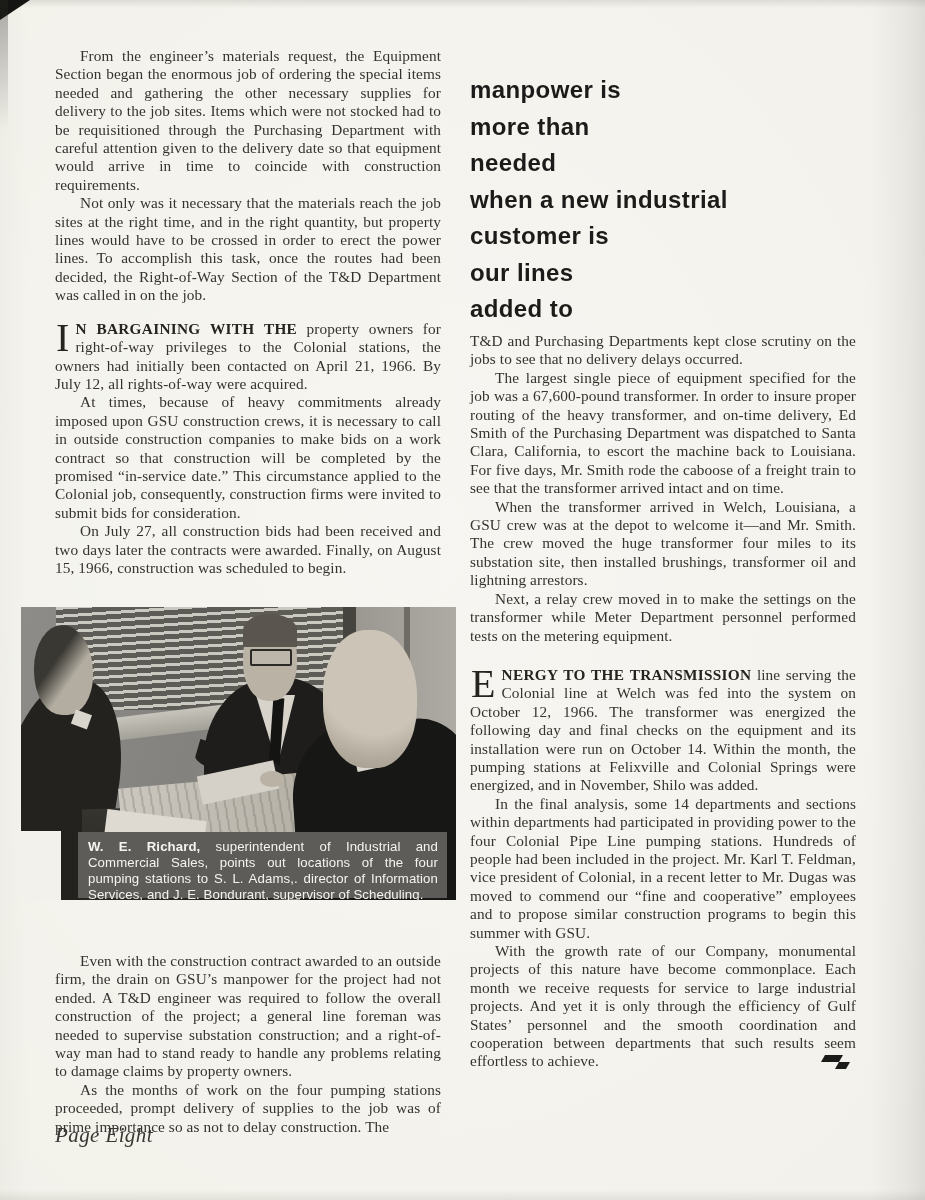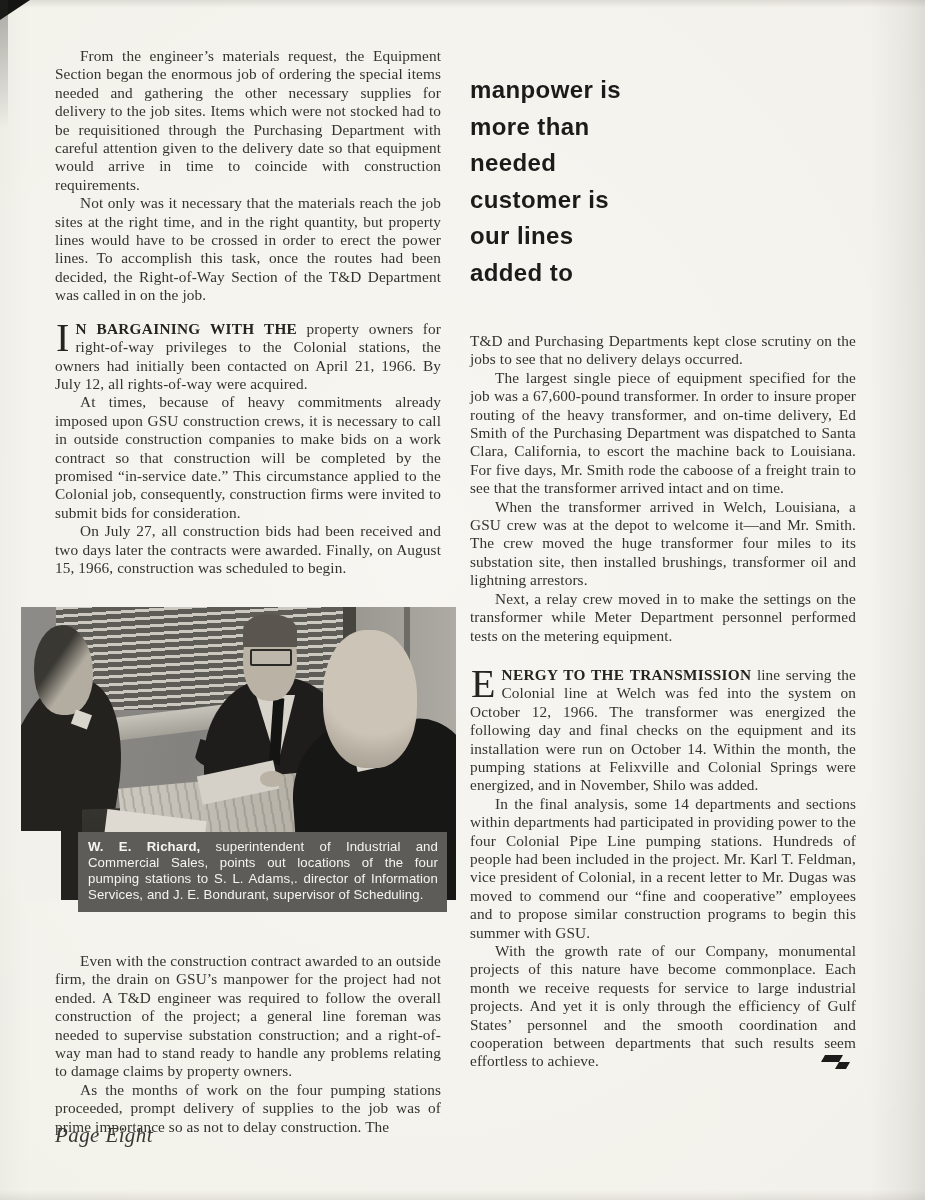--- a/index.html
+++ b/index.html
@@ -80,21 +80,21 @@
   .ph-paper { left:19%; top:71%; width:23%; height:17%; background:#dedad1; transform:rotate(7deg); }
   .ph-paper2 { left:41%; top:55%; width:18%; height:10%; background:#d5d1c8; transform:rotate(-12deg); }
   .ph-man3-body { left:63%; top:39%; width:42%; height:72%; background:#171715;
     border-radius:36% 30% 0 0; transform:rotate(-4deg); }
   .ph-man3-collar { left:77%; top:51%; width:7%; height:4.5%; background:#dcd8d0; transform:rotate(-12deg); }
   .ph-man3-head { left:69.5%; top:8%; width:21.5%; height:47%;
     background:radial-gradient(circle at 55% 38%, #ccc5b7 0 52%, #b4ad9f 74%, #9d968a); border-radius:46% 48% 44% 46%; }
 
   .photo-notch { position:absolute; left:20px; top:831px; width:41px; height:70px; background:#f3f1eb; }
   .caption {
-    position:absolute; left:78px; top:832px; width:369px; height:80px;
+    position:absolute; left:78px; top:832px; width:369px; height:66px;
     background:#5d5c58; color:#f5f4f0; padding:7px 9px 6px 10px;
     font-family:"Liberation Sans","DejaVu Sans",sans-serif;
     font-size:13.2px; line-height:15.9px; text-align:justify; letter-spacing:0.1px;
   }
   .cap-lead { font-weight:bold; }
 
   .endmark { float:right; position:relative; width:36px; height:17px; margin-top:2px; }
   .endmark i { position:absolute; background:#1b1b19; }
   .em-a { left:3px; top:1px; width:18px; height:7px; transform:skewX(-30deg); }
   .em-b { left:17px; top:8px; width:11px; height:7px; transform:skewX(-30deg); }
@@ -151,20 +151,21 @@
   <div class="colblock left-bottom">
     <p class="indent"><span>Even with the construction contract awarded to an outside firm, the drain on GSU’s manpower for the project had not ended. A T&amp;D engineer was required to follow the overall construction of the project; a general line foreman was needed to supervise substation construction; and a right-of-way man had to stand ready to handle any problems relating to damage claims by property owners.</span></p>
     <p class="indent"><span>As the months of work on the four pumping stations proceeded, prompt delivery of supplies to the job was of prime importance so as not to delay construction. The</span></p>
   </div>
   <div class="pagenum">Page Eight</div>
 
   <div class="pullquote">
     <div>manpower is</div>
     <div>more than</div>
     <div>needed</div>
+    <div>when a new industrial</div>
     <div>customer is</div>
     <div>our lines</div>
     <div>added to</div>
   </div>
 
   <div class="colblock right-body">
     <p><span>T&amp;D and Purchasing Departments kept close scrutiny on the jobs to see that no delivery delays occurred.</span></p>
     <p class="indent"><span>The largest single piece of equipment specified for the job was a 67,600-pound transformer. In order to insure proper routing of the heavy transformer, and on-time delivery, Ed Smith of the Purchasing Department was dispatched to Santa Clara, California, to escort the machine back to Louisiana. For five days, Mr. Smith rode the caboose of a freight train to see that the transformer arrived intact and on time.</span></p>
     <p class="indent"><span>When the transformer arrived in Welch, Louisiana, a GSU crew was at the depot to welcome it—and Mr. Smith. The crew moved the huge transformer four miles to its substation site, then installed brushings, transformer oil and lightning arrestors.</span></p>
     <p class="indent"><span>Next, a relay crew moved in to make the settings on the transformer while Meter Department personnel performed tests on the metering equipment.</span></p>

